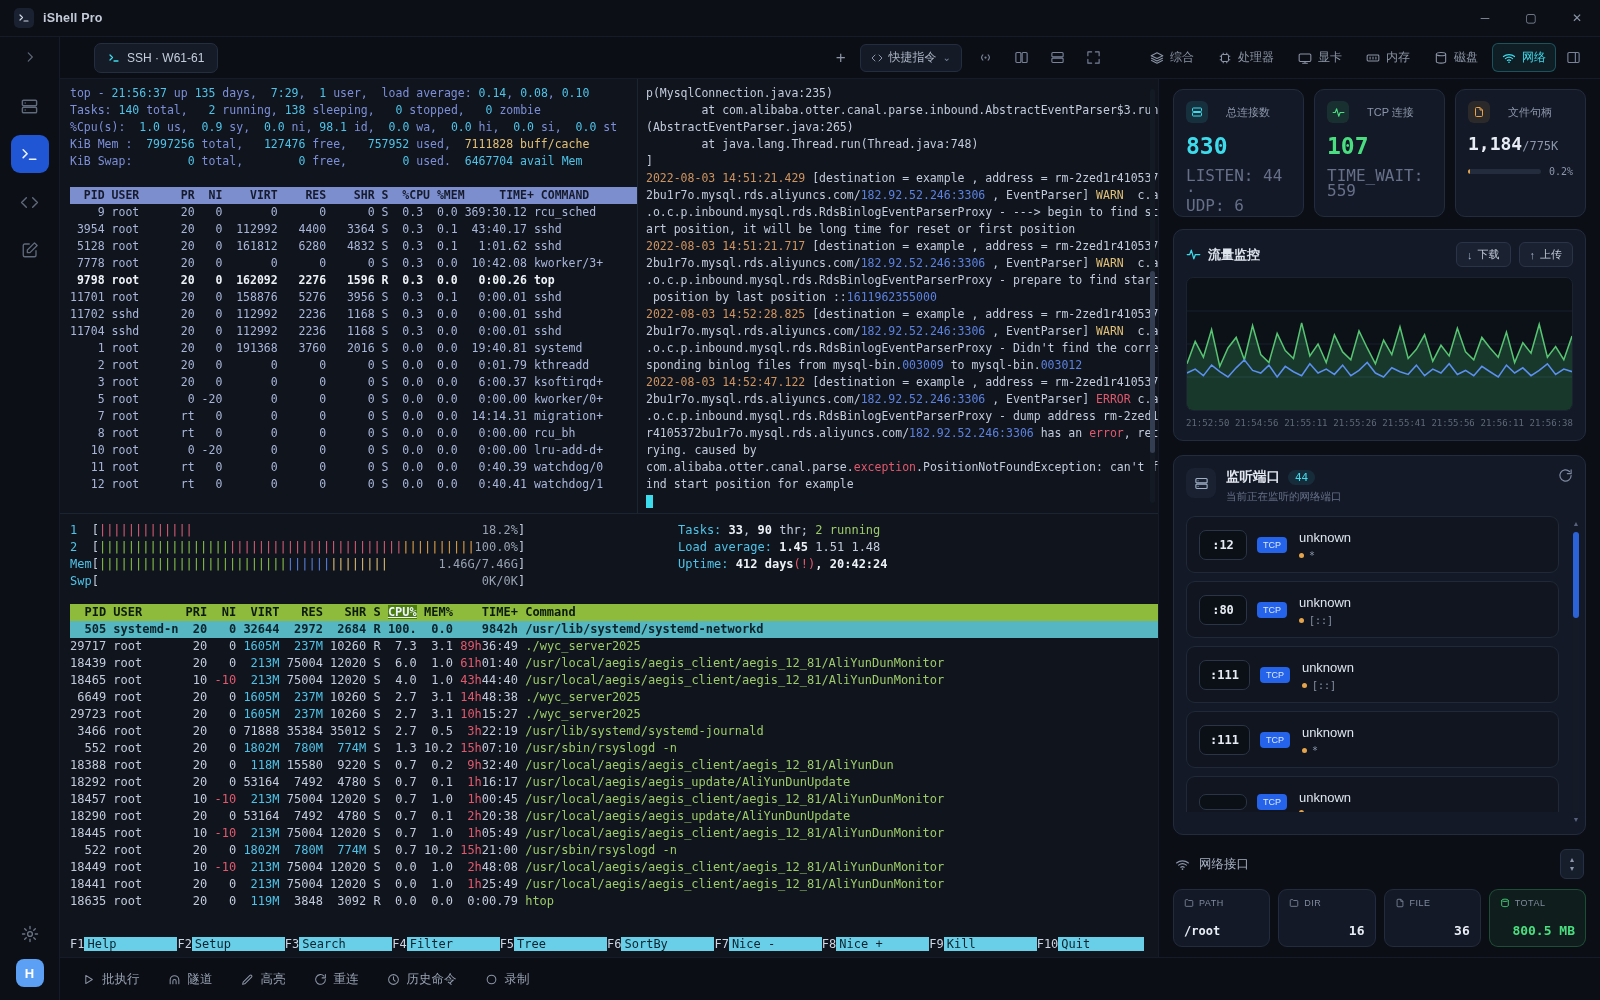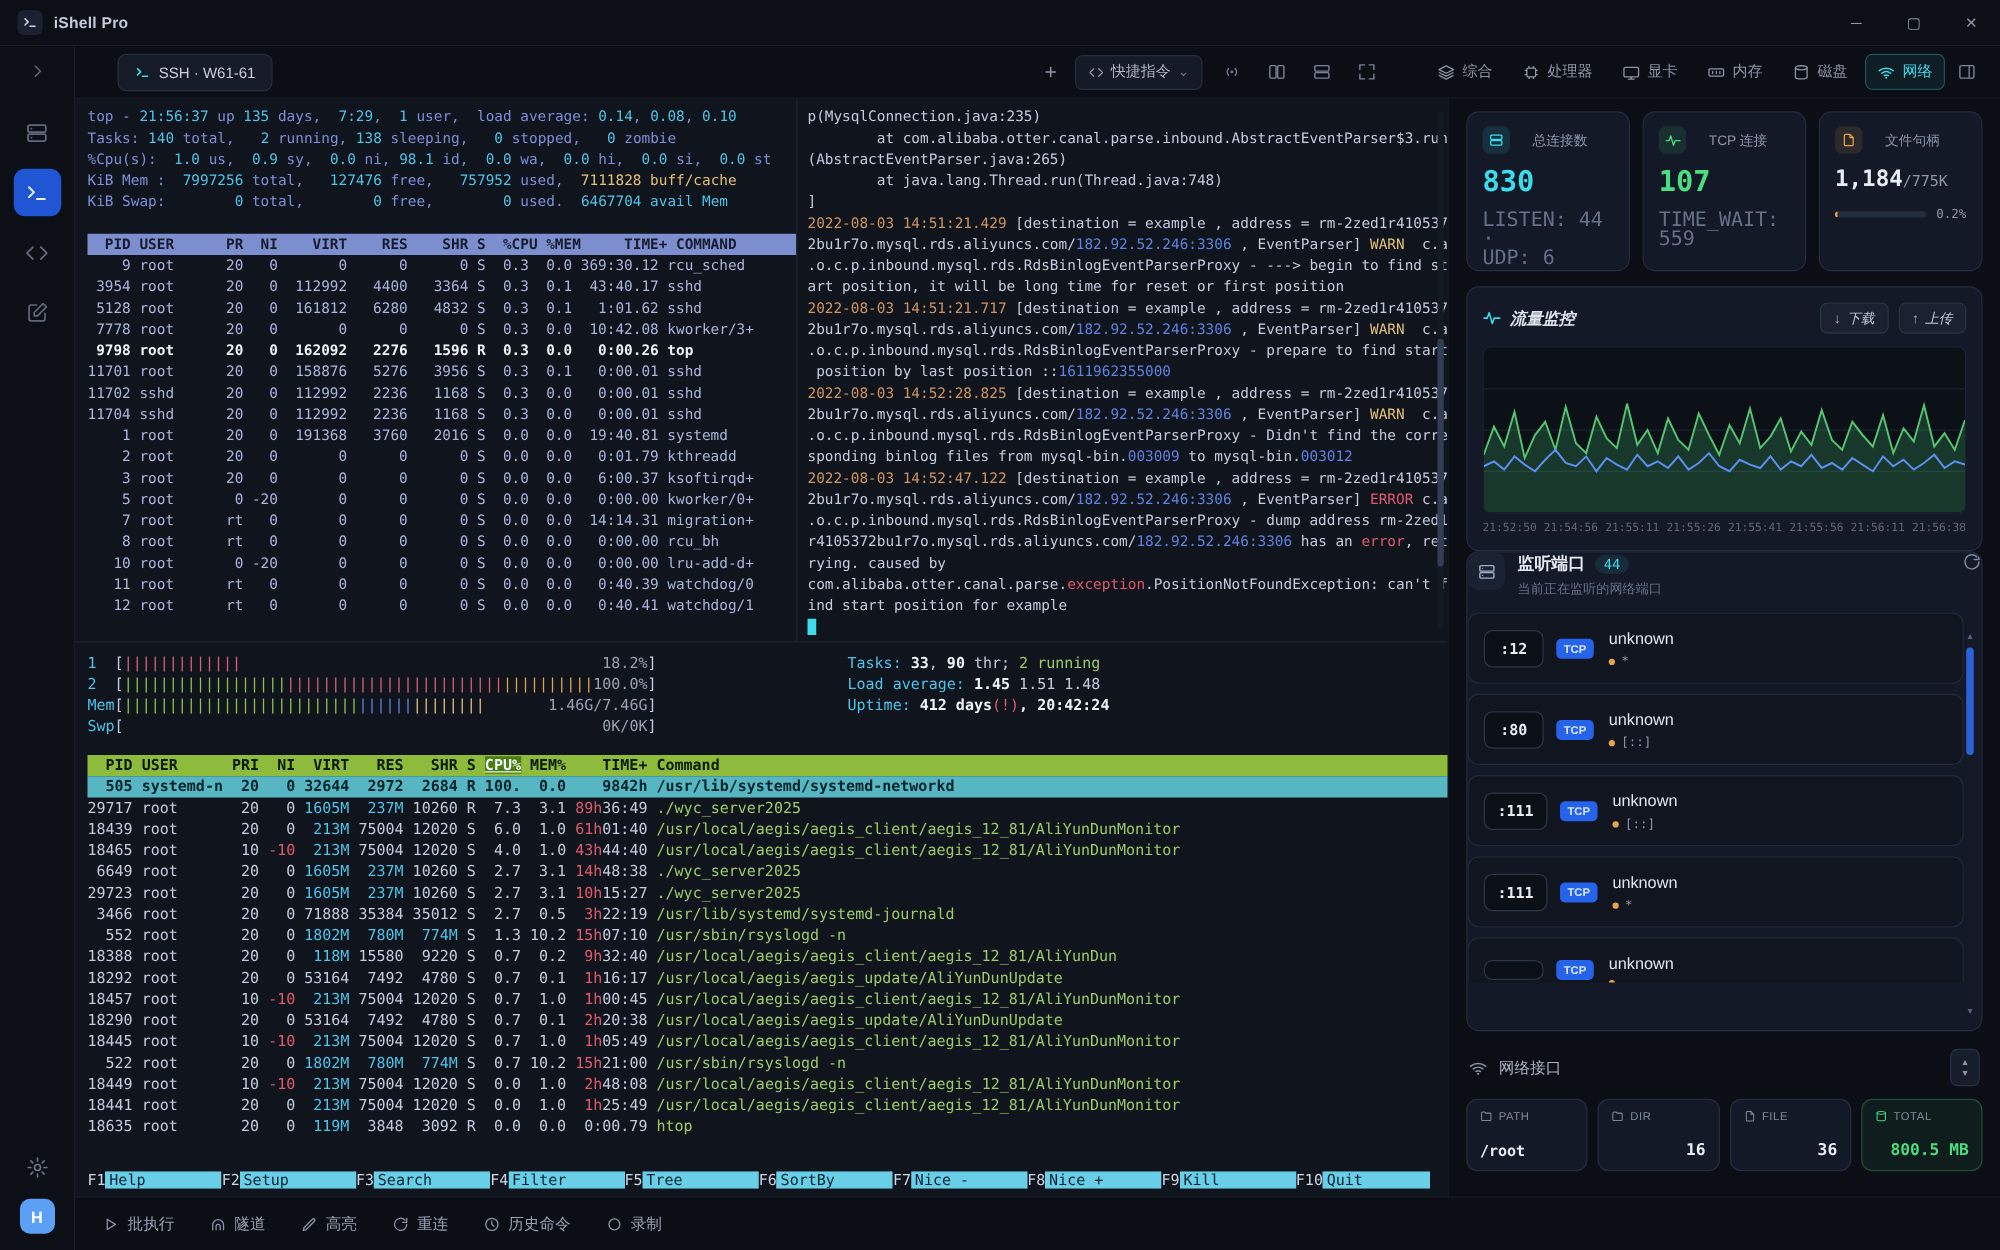--- a/index.html
+++ b/index.html
@@ -82,41 +82,41 @@
   .sc-label{font-size:11px;color:#8b96aa;white-space:nowrap;}
   .sc-value{font-family:"DejaVu Sans Mono",monospace;font-weight:bold;font-size:23px;margin-top:10px;color:#e8edf5;}
   .sc-value.cyan{color:#3ddcec}.sc-value.green{color:#4ade80}
   .sc-suffix{font-size:12px;color:#8b96aa;font-weight:normal;}
   .sc-subs{margin-top:9px;font-size:16px;color:#66708a;line-height:15px;font-family:"DejaVu Sans Mono",monospace;}
   .sc-bar-row{display:flex;align-items:center;gap:8px;margin-top:12px;}
   .sc-bar{flex:1;height:5px;background:#232c3c;border-radius:3px;position:relative;overflow:hidden;}
   .sc-bar-fill{position:absolute;left:0;top:0;bottom:0;width:3%;background:#e5a44c;border-radius:3px;}
   .sc-pct{font-size:10px;color:#8b96aa;font-family:"DejaVu Sans Mono",monospace;}
   .traffic-card{margin-top:12px;background:#131926;border:1px solid #222c3e;border-radius:10px;padding:12px;box-sizing:border-box;}
-  .tc-head{display:flex;align-items:center;font-style:italic;}
+  .tc-head{display:flex;align-items:center;}
   .tc-title{font-size:13px;font-weight:bold;color:#dfe5ef;margin-left:7px;}
   .tc-ic{color:#3ddcec;}
   .tc-btns{margin-left:auto;display:flex;}
   .tc-btn{display:flex;align-items:center;gap:5px;background:#1a2130;border:1px solid #2a3447;border-radius:6px;color:#c3cbd9;font-size:11px;padding:4px 10px;margin-left:8px;}
   .tc-arrow{font-size:11px;color:#9fb0c8;}
   .chart-box{margin-top:10px;background:#0c1017;border:1px solid #1b2331;border-radius:7px;height:132px;position:relative;overflow:hidden;}
   .xlabels{display:flex;justify-content:space-between;font-size:9px;color:#5e6978;margin-top:7px;font-family:"DejaVu Sans Mono",monospace;}
-  .ports-card{margin-top:0;background:#131926;border:1px solid #222c3e;border-radius:10px;padding:0;box-sizing:border-box;height:384px;position:relative;overflow:hidden;}
+  .ports-card{margin-top:14px;background:#131926;border:1px solid #222c3e;border-radius:10px;padding:12px;box-sizing:border-box;height:384px;position:relative;overflow:hidden;}
   .pc-head{display:flex;align-items:flex-start;}
   .pc-ic{width:30px;height:30px;border-radius:8px;background:#1a2232;color:#9fb0c8;display:flex;align-items:center;justify-content:center;}
   .pc-titles{margin-left:10px;}
   .pc-title-row{display:flex;align-items:center;gap:8px;}
   .pc-title{font-size:13.5px;font-weight:bold;color:#e3e8f1;}
   .pc-count{font-family:"DejaVu Sans Mono",monospace;font-size:11px;color:#3ddcec;background:rgba(61,220,236,.1);padding:1px 7px;border-radius:8px;}
   .pc-sub{font-size:10.5px;color:#66708a;margin-top:4px;}
   .pc-refresh{margin-left:auto;color:#7c88a0;}
   .port-list{margin-top:12px;height:296px;overflow:hidden;padding-right:14px;}
   .port-row{display:flex;align-items:center;background:#10151f;border:1px solid #1f2939;border-radius:9px;padding:11px 12px;margin-bottom:8px;box-sizing:border-box;}
   .port-chip{font-family:"DejaVu Sans Mono",monospace;font-size:12px;font-weight:bold;color:#e8edf5;background:#0b0f16;border:1px solid #2a3547;border-radius:7px;padding:7px 10px;min-width:26px;text-align:center;}
-  .proto-chip{font-size:9px;font-weight:bold;color:#dbe7ff;background:#2563eb;border-radius:4px;padding:3px 6px;margin-left:10px;}
+  .proto-chip{font-size:9px;font-weight:normal;color:#dbe7ff;background:#2563eb;border-radius:4px;padding:3px 6px;margin-left:10px;}
   .port-info{margin-left:12px;}
   .port-name{font-size:13px;color:#dfe5ef;}
   .port-addr{display:flex;align-items:center;gap:5px;font-size:10px;color:#8b96aa;margin-top:4px;font-family:"DejaVu Sans Mono",monospace;}
   .dot{width:5px;height:5px;border-radius:50%;background:#e5a44c;}
   .port-scroll{position:absolute;right:4px;top:64px;bottom:10px;width:10px;display:flex;flex-direction:column;align-items:center;}
   .ps-arrow{color:#55617a;font-size:7px;line-height:8px;}
   .ps-track{flex:1;width:6px;background:#141a26;border-radius:3px;position:relative;margin:2px 0;}
   .ps-thumb{position:absolute;top:2px;left:0;width:6px;height:86px;background:#2c62d8;border-radius:3px;}
   .netif-row{margin-top:14px;display:flex;align-items:center;color:#a7b1c2;font-size:12.5px;gap:9px;padding:0 2px;}
   .netif-ic{color:#8b96aa;}

